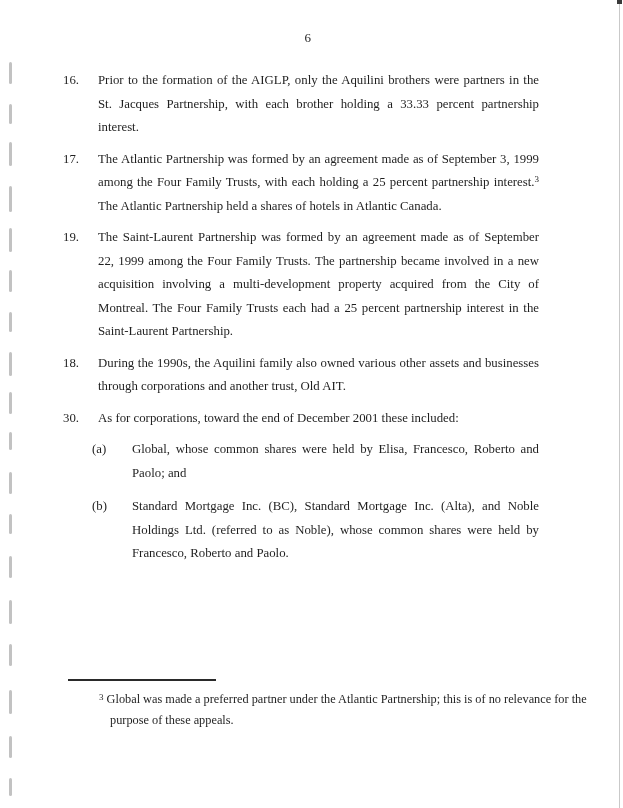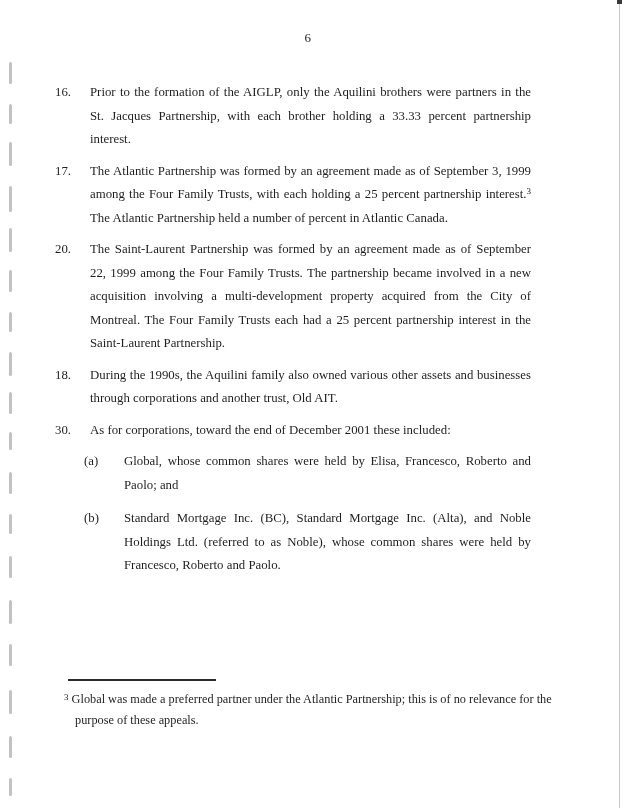--- a/index.html
+++ b/index.html
@@ -58,26 +58,25 @@
     position: absolute;
     top: 30px;
     left: 0;
     width: 616px;
     text-align: center;
     font-size: 13px;
     letter-spacing: 0.5px;
   }
   .content {
     position: absolute;
-    left: 55px;
+    left: 63px;
     top: 69px;
     width: 480px;
     font-size: 12.8px;
     line-height: 23.5px;
-    margin-top: 12px;
   }
   .para {
     display: flex;
     margin: 0 0 8px 0;
   }
   .para .num {
     flex: 0 0 35px;
     width: 35px;
   }
   .para .text {
@@ -114,20 +113,21 @@
     border-top: 2px solid #2a2a2a;
   }
   .footnote-text {
     margin-top: 8px;
     width: 478px;
     font-size: 12.3px;
     line-height: 20.5px;
     padding-left: 11px;
     text-indent: -11px;
     text-align: left;
+    margin-left: 35px;
   }
   .footnote-text sup {
     font-size: 9px;
     line-height: 0;
     vertical-align: 3px;
   }
 </style>
 </head>
 <body>
 
@@ -161,25 +161,25 @@
 
   <main class="content">
 
     <section class="para">
       <div class="num">16.</div>
       <div class="text">Prior to the formation of the AIGLP, only the Aquilini brothers were partners in the St. Jacques Partnership, with each brother holding a 33.33 percent partnership interest.</div>
     </section>
 
     <section class="para">
       <div class="num">17.</div>
-      <div class="text"><span>The Atlantic Partnership was formed by an agreement made as of September 3, 1999 among the Four Family Trusts, with each holding a 25 percent partnership interest.</span><sup class="fnref">3</sup><span> The Atlantic Partnership held a number of percent in Atlantic Canada.</span></div>
-    </section>
-
-    <section class="para">
-      <div class="num">20.</div>
+      <div class="text"><span>The Atlantic Partnership was formed by an agreement made as of September 3, 1999 among the Four Family Trusts, with each holding a 25 percent partnership interest.</span><sup class="fnref">3</sup><span> The Atlantic Partnership held a shares of hotels in Atlantic Canada.</span></div>
+    </section>
+
+    <section class="para">
+      <div class="num">19.</div>
       <div class="text">The Saint-Laurent Partnership was formed by an agreement made as of September 22, 1999 among the Four Family Trusts. The partnership became involved in a new acquisition involving a multi-development property acquired from the City of Montreal. The Four Family Trusts each had a 25 percent partnership interest in the Saint-Laurent Partnership.</div>
     </section>
 
     <section class="para">
       <div class="num">18.</div>
       <div class="text">During the 1990s, the Aquilini family also owned various other assets and businesses through corporations and another trust, Old AIT.</div>
     </section>
 
     <section class="para">
       <div class="num">30.</div>

